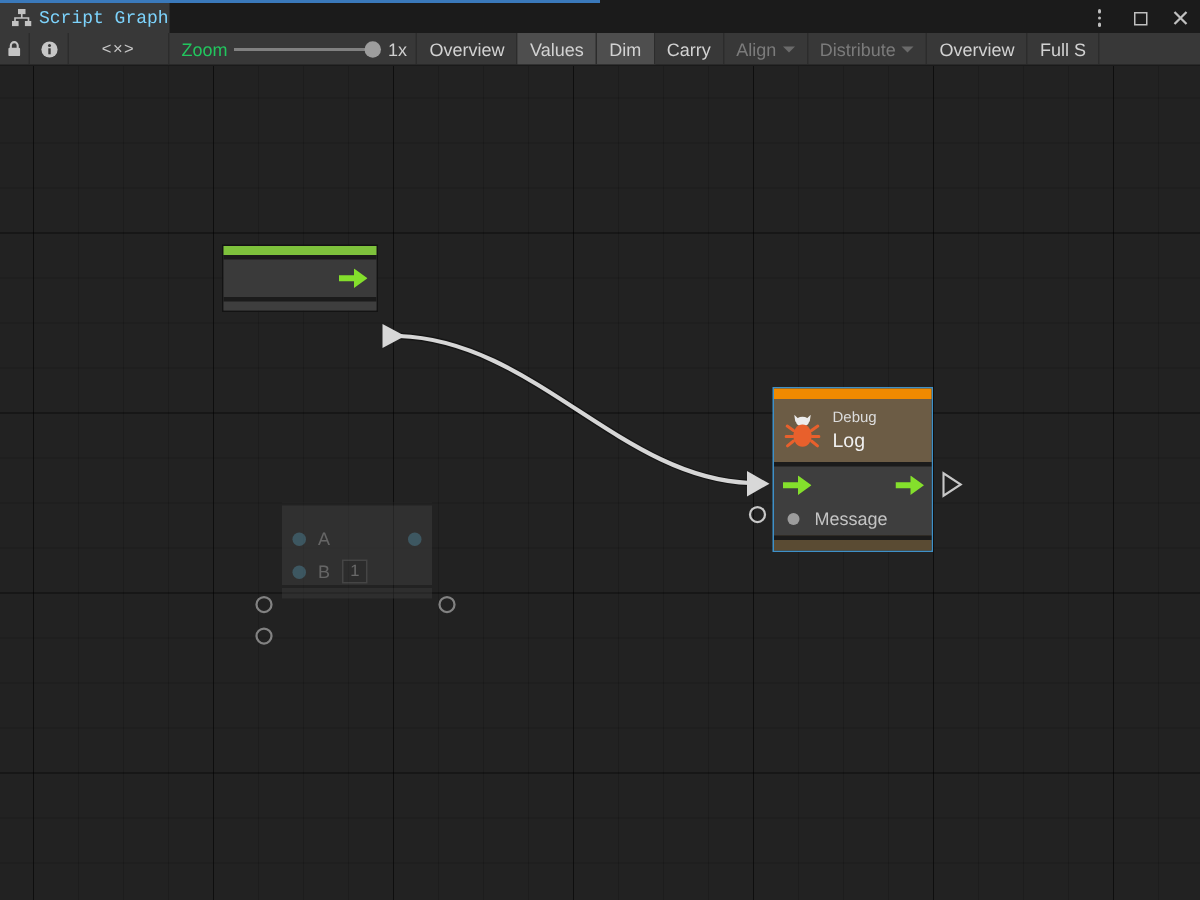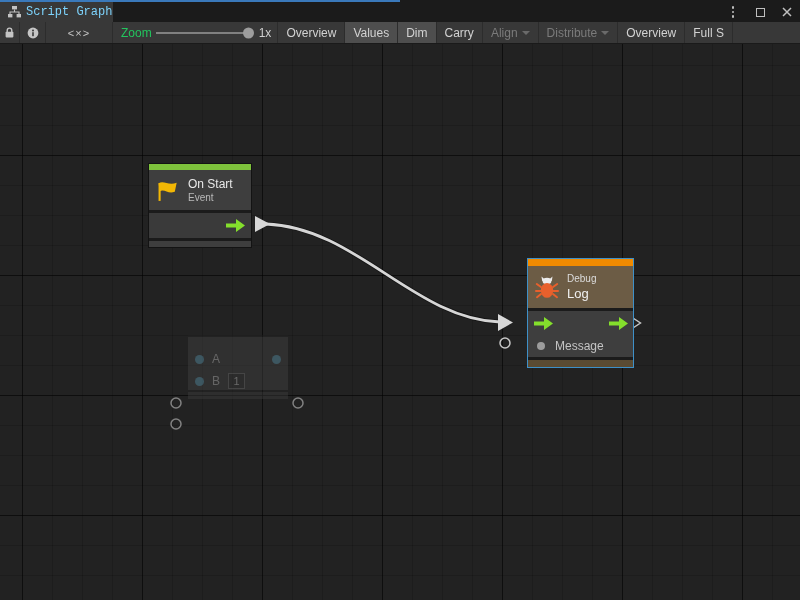--- a/index.html
+++ b/index.html
@@ -58,21 +58,21 @@
   
   .n-onstart { left:148px; top:119px; width:104px; border:1px solid #131313; }
   .n-onstart .accent { height:6px; background:#7EC23C; }
   .n-onstart .head { height:40px; background:#3E3E3E; display:flex; align-items:center; gap:8px; padding:0 6px; }
   .n-onstart .titles .t { font-size:12px; color:#E8E8E8; }
   .n-onstart .titles .s { font-size:10px; color:#B9B9B9; margin-top:1px; }
   .n-onstart .body { height:28px; background:#3A3A3A; display:flex; align-items:center; justify-content:flex-end; padding-right:6px; }
   .n-onstart .foot { height:9px; background:#3E3E3E; }
 
   
-  .n-debug { left:515px; top:214px; width:107px; border:1px solid #3E90C8;margin-left:12px; }
+  .n-debug { left:515px; top:214px; width:107px; border:1px solid #3E90C8; }
   .n-debug .accent { height:7px; background:#F08A00; }
   .n-debug .head { height:42px; background:#6C5C45; display:flex; align-items:center; gap:8px; padding:0 7px; }
   .n-debug .titles .c { font-size:10px; color:#DCDCDC; }
   .n-debug .titles .t { font-size:13px; color:#F0F0F0; margin-top:2px; }
   .n-debug .body { background:#3E3E3E; }
   .n-debug .row1 { height:24px; display:flex; align-items:center; justify-content:space-between; padding:0 5px 0 6px; }
   .n-debug .row2 { height:22px; display:flex; align-items:center; gap:10px; padding-left:9px; }
   .n-debug .foot { height:10px; background:#5A4B33; }
   .port-dot { width:8px; height:8px; border-radius:50%; background:#9C9C9C; }
   .msg-label { font-size:12px; color:#C4C4C4; }
@@ -198,32 +198,20 @@
       <polygon points="498,270 498,287 513,278.5" fill="#D8D8D8"></polygon>
       <polygon points="629,271.5 629,286.5 640.5,279" fill="none" stroke="#C8C8C8" stroke-width="1.4"></polygon>
       <circle cx="505" cy="299" r="5" fill="none" stroke="#C8C8C8" stroke-width="1.5"></circle>
       <circle cx="176" cy="359" r="5" fill="none" stroke="#828282" stroke-width="1.5"></circle>
       <circle cx="176" cy="380" r="5" fill="none" stroke="#828282" stroke-width="1.5"></circle>
       <circle cx="298" cy="359" r="5" fill="none" stroke="#828282" stroke-width="1.5"></circle>
     </svg>
 
     <div class="node n-onstart">
       <div class="accent"></div>
-      <div class="head">
-        <span>
-          <svg width="25" height="25" viewBox="0 0 24 24">
-            <rect x="3.4" y="5" width="2" height="17" fill="#F2B705"></rect>
-            <path d="M3.4 5 C 8.5 1.8, 12.5 7.5, 20.8 4.6 L19 13.2 C 12.5 15.8, 9.5 10.2, 4.6 12.6 Z" fill="#F2B705"></path>
-          </svg>
-        </span>
-        <span class="titles">
-          <div class="t">On Start</div>
-          <div class="s">Event</div>
-        </span>
-      </div>
       <div class="body sect-gap">
         <span>
           <svg width="19" height="13" viewBox="0 0 19 13">
             <polygon points="0,4.5 10,4.5 10,0 19,6.5 10,13 10,8.5 0,8.5" fill="#84DF2C"></polygon>
           </svg>
         </span>
       </div>
       <div class="foot sect-gap"></div>
     </div>
 

